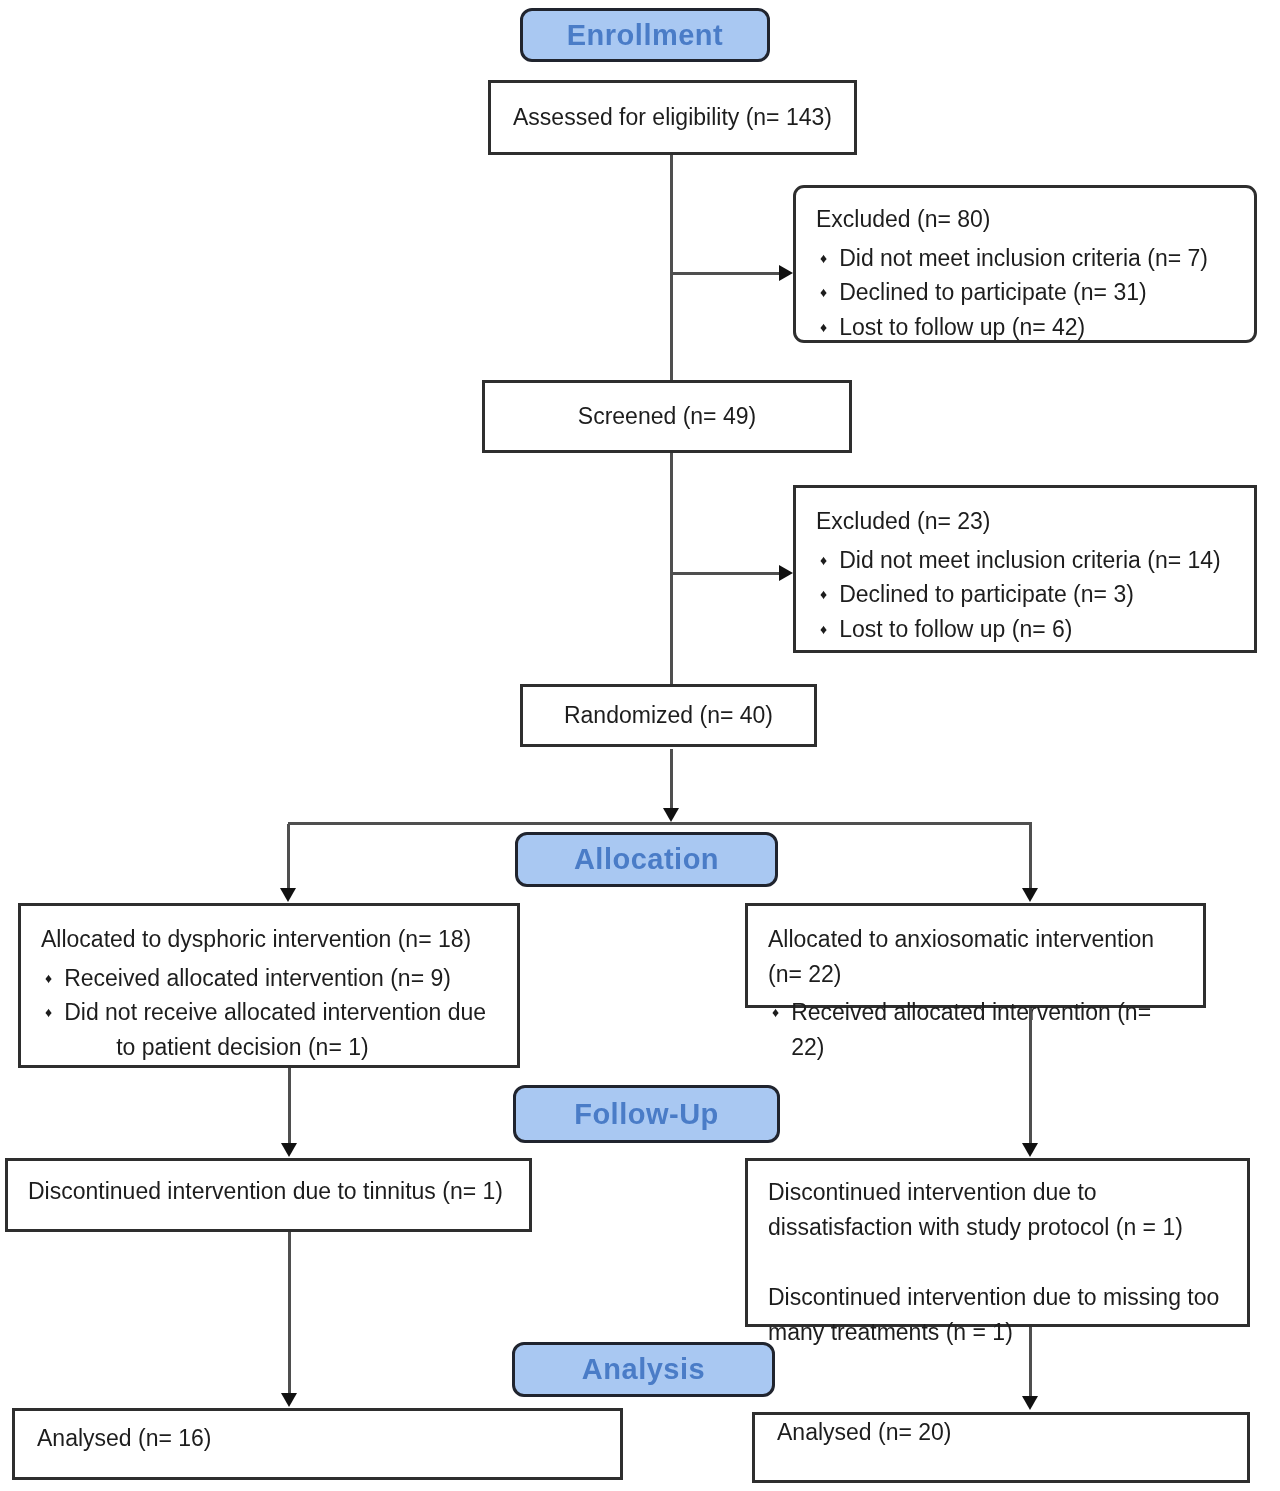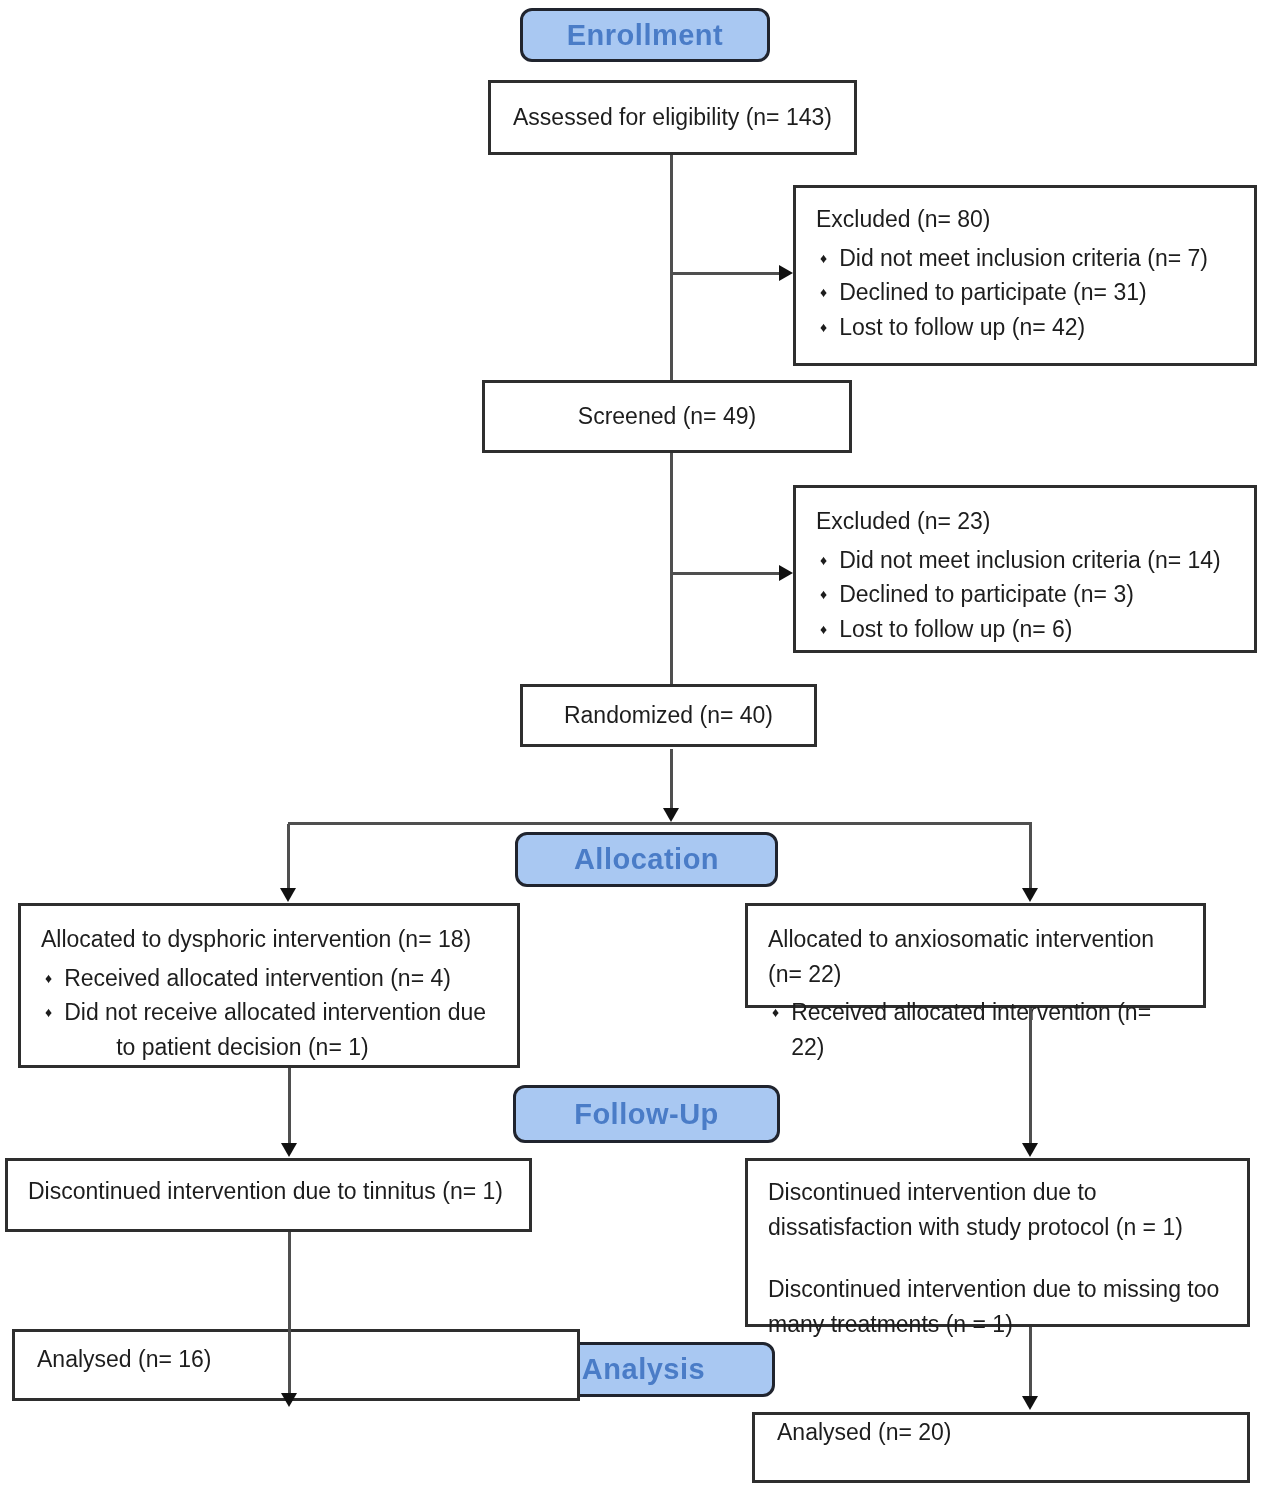--- a/index.html
+++ b/index.html
@@ -27,21 +27,21 @@
     position:absolute; background:#ffffff; border:3px solid var(--box_border);
     font-size:23px; line-height:1.5; color:var(--text);
   }
   .box.center { display:flex; align-items:center; justify-content:center; text-align:center; }
   .box.leftpad { padding:12px 14px 10px 20px; }
   .box-title { margin-bottom:4px; }
   .bullet-row { display:flex; align-items:flex-start; gap:12px; padding-left:4px; }
   .bullet-glyph { font-size:14px; line-height:34px; flex:0 0 auto; }
   .bullet-text { flex:1 1 auto; }
   .hang-deep { padding-left:52px; text-indent:-52px; }
-  .para { margin-bottom:28px; }
+  .para { margin-bottom:36px; }
   .para:last-child { margin-bottom:0; }
   .vline { position:absolute; width:3px; background:var(--line); }
   .hline { position:absolute; height:3px; background:var(--line); }
   .arrow-down {
     position:absolute; width:0; height:0;
     border-left:8px solid transparent; border-right:8px solid transparent;
     border-top:14px solid var(--arrow);
   }
   .arrow-right {
     position:absolute; width:0; height:0;
@@ -50,29 +50,29 @@
   }
 
   
   #badge-enrollment { left:520px; top:8px;    width:250px; height:54px; }
   #badge-allocation { left:515px; top:832px;  width:263px; height:55px; }
   #badge-followup   { left:513px; top:1085px; width:267px; height:58px; }
   #badge-analysis   { left:512px; top:1342px; width:263px; height:55px; }
 
   
   #box-assessed   { left:488px; top:80px;   width:369px; height:75px; }
-  #box-excluded1  { left:793px; top:185px;  width:464px; height:181px; padding-top:14px; }
+  #box-excluded1  { left:793px; top:185px;  width:464px; height:158px; padding-top:14px;border-radius:11px; }
   #box-screened   { left:482px; top:380px;  width:370px; height:73px; }
   #box-excluded2  { left:793px; top:485px;  width:464px; height:168px; padding-top:16px; }
   #box-randomized { left:520px; top:684px;  width:297px; height:63px; }
   #box-alloc-left  { left:18px;  top:903px;  width:502px; height:165px; padding-top:16px; }
   #box-alloc-right { left:745px; top:903px;  width:461px; height:105px; padding-top:16px; }
   #box-fu-left  { left:5px;   top:1158px; width:527px; height:74px;  display:flex; align-items:center; padding:0 14px 8px 20px; }
   #box-fu-right { left:745px; top:1158px; width:505px; height:169px; padding-top:14px; }
-  #box-an-left  { left:12px;  top:1329px; width:568px; height:72px;  display:flex; align-items:center; padding:0 14px 12px 22px; }
+  #box-an-left  { left:12px;  top:1408px; width:611px; height:72px;  display:flex; align-items:center; padding:0 14px 12px 22px; }
   #box-an-right { left:752px; top:1412px; width:498px; height:71px;  display:flex; align-items:flex-start; padding:0 14px 10px 22px; }
 
   
   #v-assess-screen { left:670px; top:155px; height:225px; }
   #h-branch1       { left:672px; top:272px; width:110px; }
   #a-branch1       { left:779px; top:265px; }
   #v-screen-rand   { left:670px; top:453px; height:231px; }
   #h-branch2       { left:672px; top:572px; width:110px; }
   #a-branch2       { left:779px; top:565px; }
   #v-rand-split    { left:670px; top:749px; height:60px; }
@@ -142,21 +142,21 @@
   </div>
 
   <div class="box center" id="box-randomized">
     <span>Randomized (n= 40)</span>
   </div>
 
   <div class="box leftpad" id="box-alloc-left">
     <div class="box-title">Allocated to dysphoric intervention (n= 18)</div>
     <div class="bullet-row">
       <span class="bullet-glyph">♦</span>
-      <span class="bullet-text">Received allocated intervention (n= 4)</span>
+      <span class="bullet-text">Received allocated intervention (n= 9)</span>
     </div>
     <div class="bullet-row">
       <span class="bullet-glyph">♦</span>
       <span class="bullet-text hang-deep">Did not receive allocated intervention due to patient decision (n= 1)</span>
     </div>
   </div>
 
   <div class="box leftpad" id="box-alloc-right">
     <div class="box-title">Allocated to anxiosomatic intervention (n= 22)</div>
     <div class="bullet-row">

